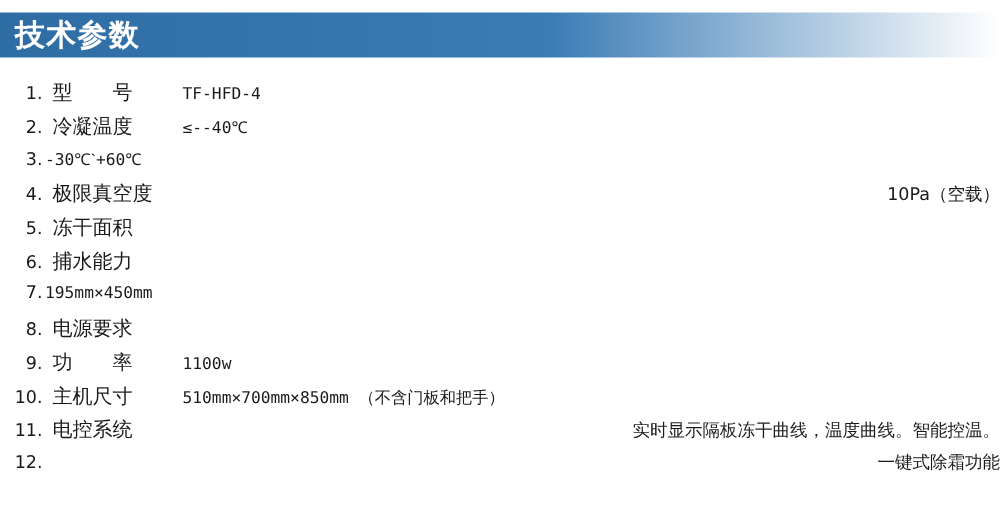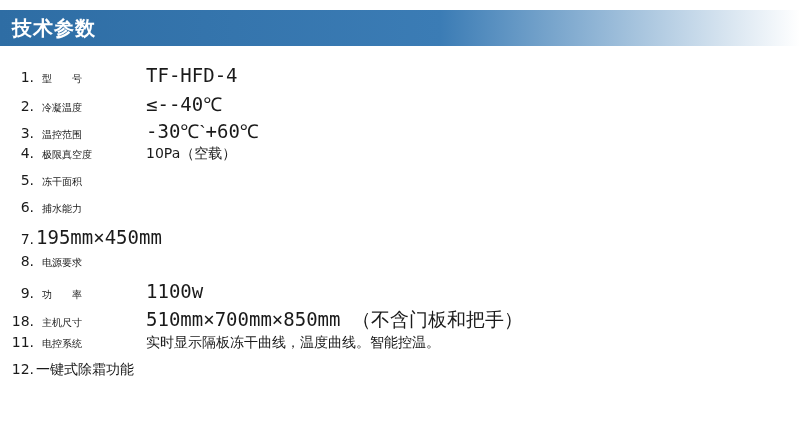--- a/index.html
+++ b/index.html
@@ -26,21 +26,21 @@
     top: 10px;
     width: 800px;
     height: 36px;
     background: linear-gradient(to right, #2e6da4 0%, #3b7cb5 55%, #ffffff 100%);
   }
   .header-band .title {
     position: absolute;
     left: 12px;
     top: 6px;
     font-family: "DejaVu Sans", sans-serif;
-    font-size: 20px;
+    font-size: 24px;
     font-weight: bold;
     color: #ffffff;
     letter-spacing: 1px;
     line-height: 24px;
   }
   
   .spec-list {
     position: absolute;
     left: 0;
     top: 64px;
@@ -61,33 +61,34 @@
     flex: 0 0 auto;
     font-size: 14px;
     color: #1a1a1a;
   }
   .spec-label {
     width: 110px;
     flex: 0 0 auto;
     padding-left: 6px;
     box-sizing: border-box;
     white-space: pre;
-    font-size: 10px;
+    font-size: 16px;
     color: #1a1a1a;
   }
   .spec-value {
     flex: 1 1 auto;
     white-space: pre;
     font-family: "DejaVu Sans Mono", monospace;
-    font-size: 19px;
+    font-size: 13px;
     color: #1a1a1a;
   }
   .spec-value.cjk {
     font-family: "DejaVu Sans", sans-serif;
     font-size: 14px;
+    text-align: right;
   }
 </style>
 </head>
 <body>
 
 <div class="page">
 
   <div class="header-band">
     <div class="title">技术参数</div>
   </div>
@@ -101,21 +102,20 @@
     </div>
 
     <div class="spec-row">
       <span class="spec-index">2.</span>
       <span class="spec-label">冷凝温度</span>
       <span class="spec-value">≤--40℃</span>
     </div>
 
     <div class="spec-row">
       <span class="spec-index">3.</span>
-      <span class="spec-label">温控范围</span>
       <span class="spec-value">-30℃ˋ+60℃</span>
     </div>
 
     <div class="spec-row">
       <span class="spec-index">4.</span>
       <span class="spec-label">极限真空度</span>
       <span class="spec-value cjk">10Pa（空载）</span>
     </div>
 
     <div class="spec-row">
@@ -138,21 +138,21 @@
       <span class="spec-label">电源要求</span>
     </div>
 
     <div class="spec-row">
       <span class="spec-index">9.</span>
       <span class="spec-label">功　　率</span>
       <span class="spec-value">1100w</span>
     </div>
 
     <div class="spec-row">
-      <span class="spec-index">18.</span>
+      <span class="spec-index">10.</span>
       <span class="spec-label">主机尺寸</span>
       <span class="spec-value">510mm×700mm×850mm （不含门板和把手）</span>
     </div>
 
     <div class="spec-row">
       <span class="spec-index">11.</span>
       <span class="spec-label">电控系统</span>
       <span class="spec-value cjk">实时显示隔板冻干曲线，温度曲线。智能控温。</span>
     </div>
 

